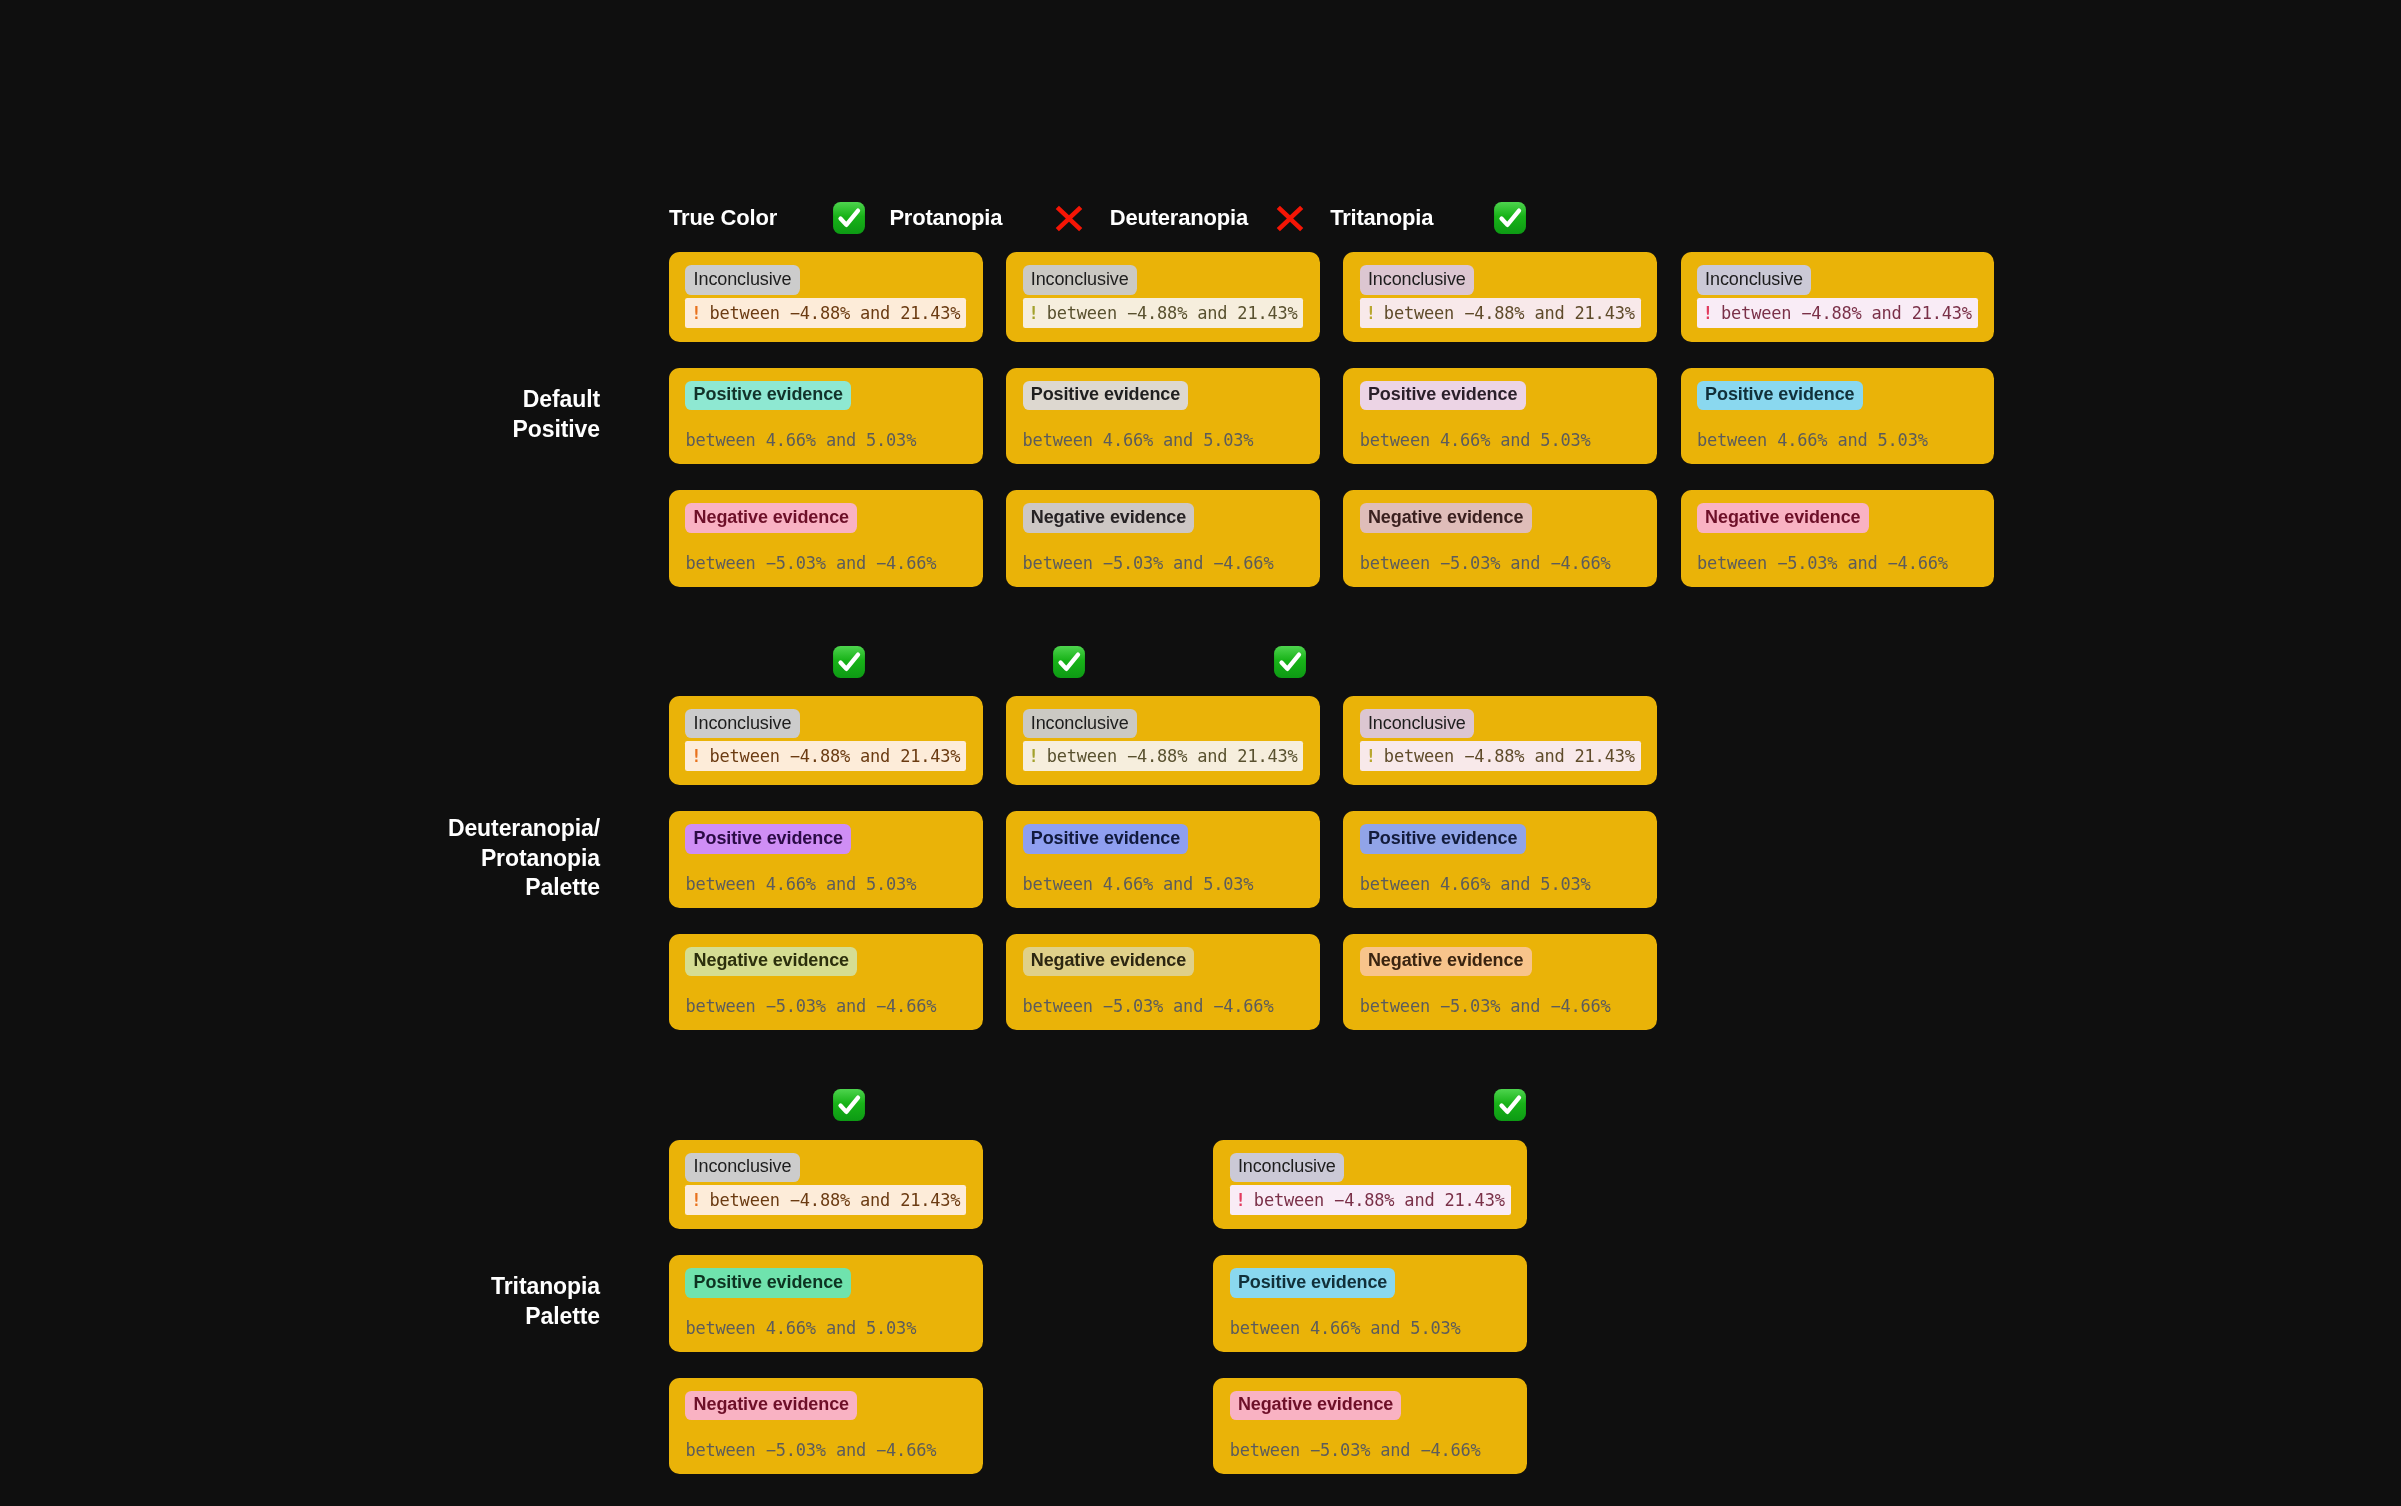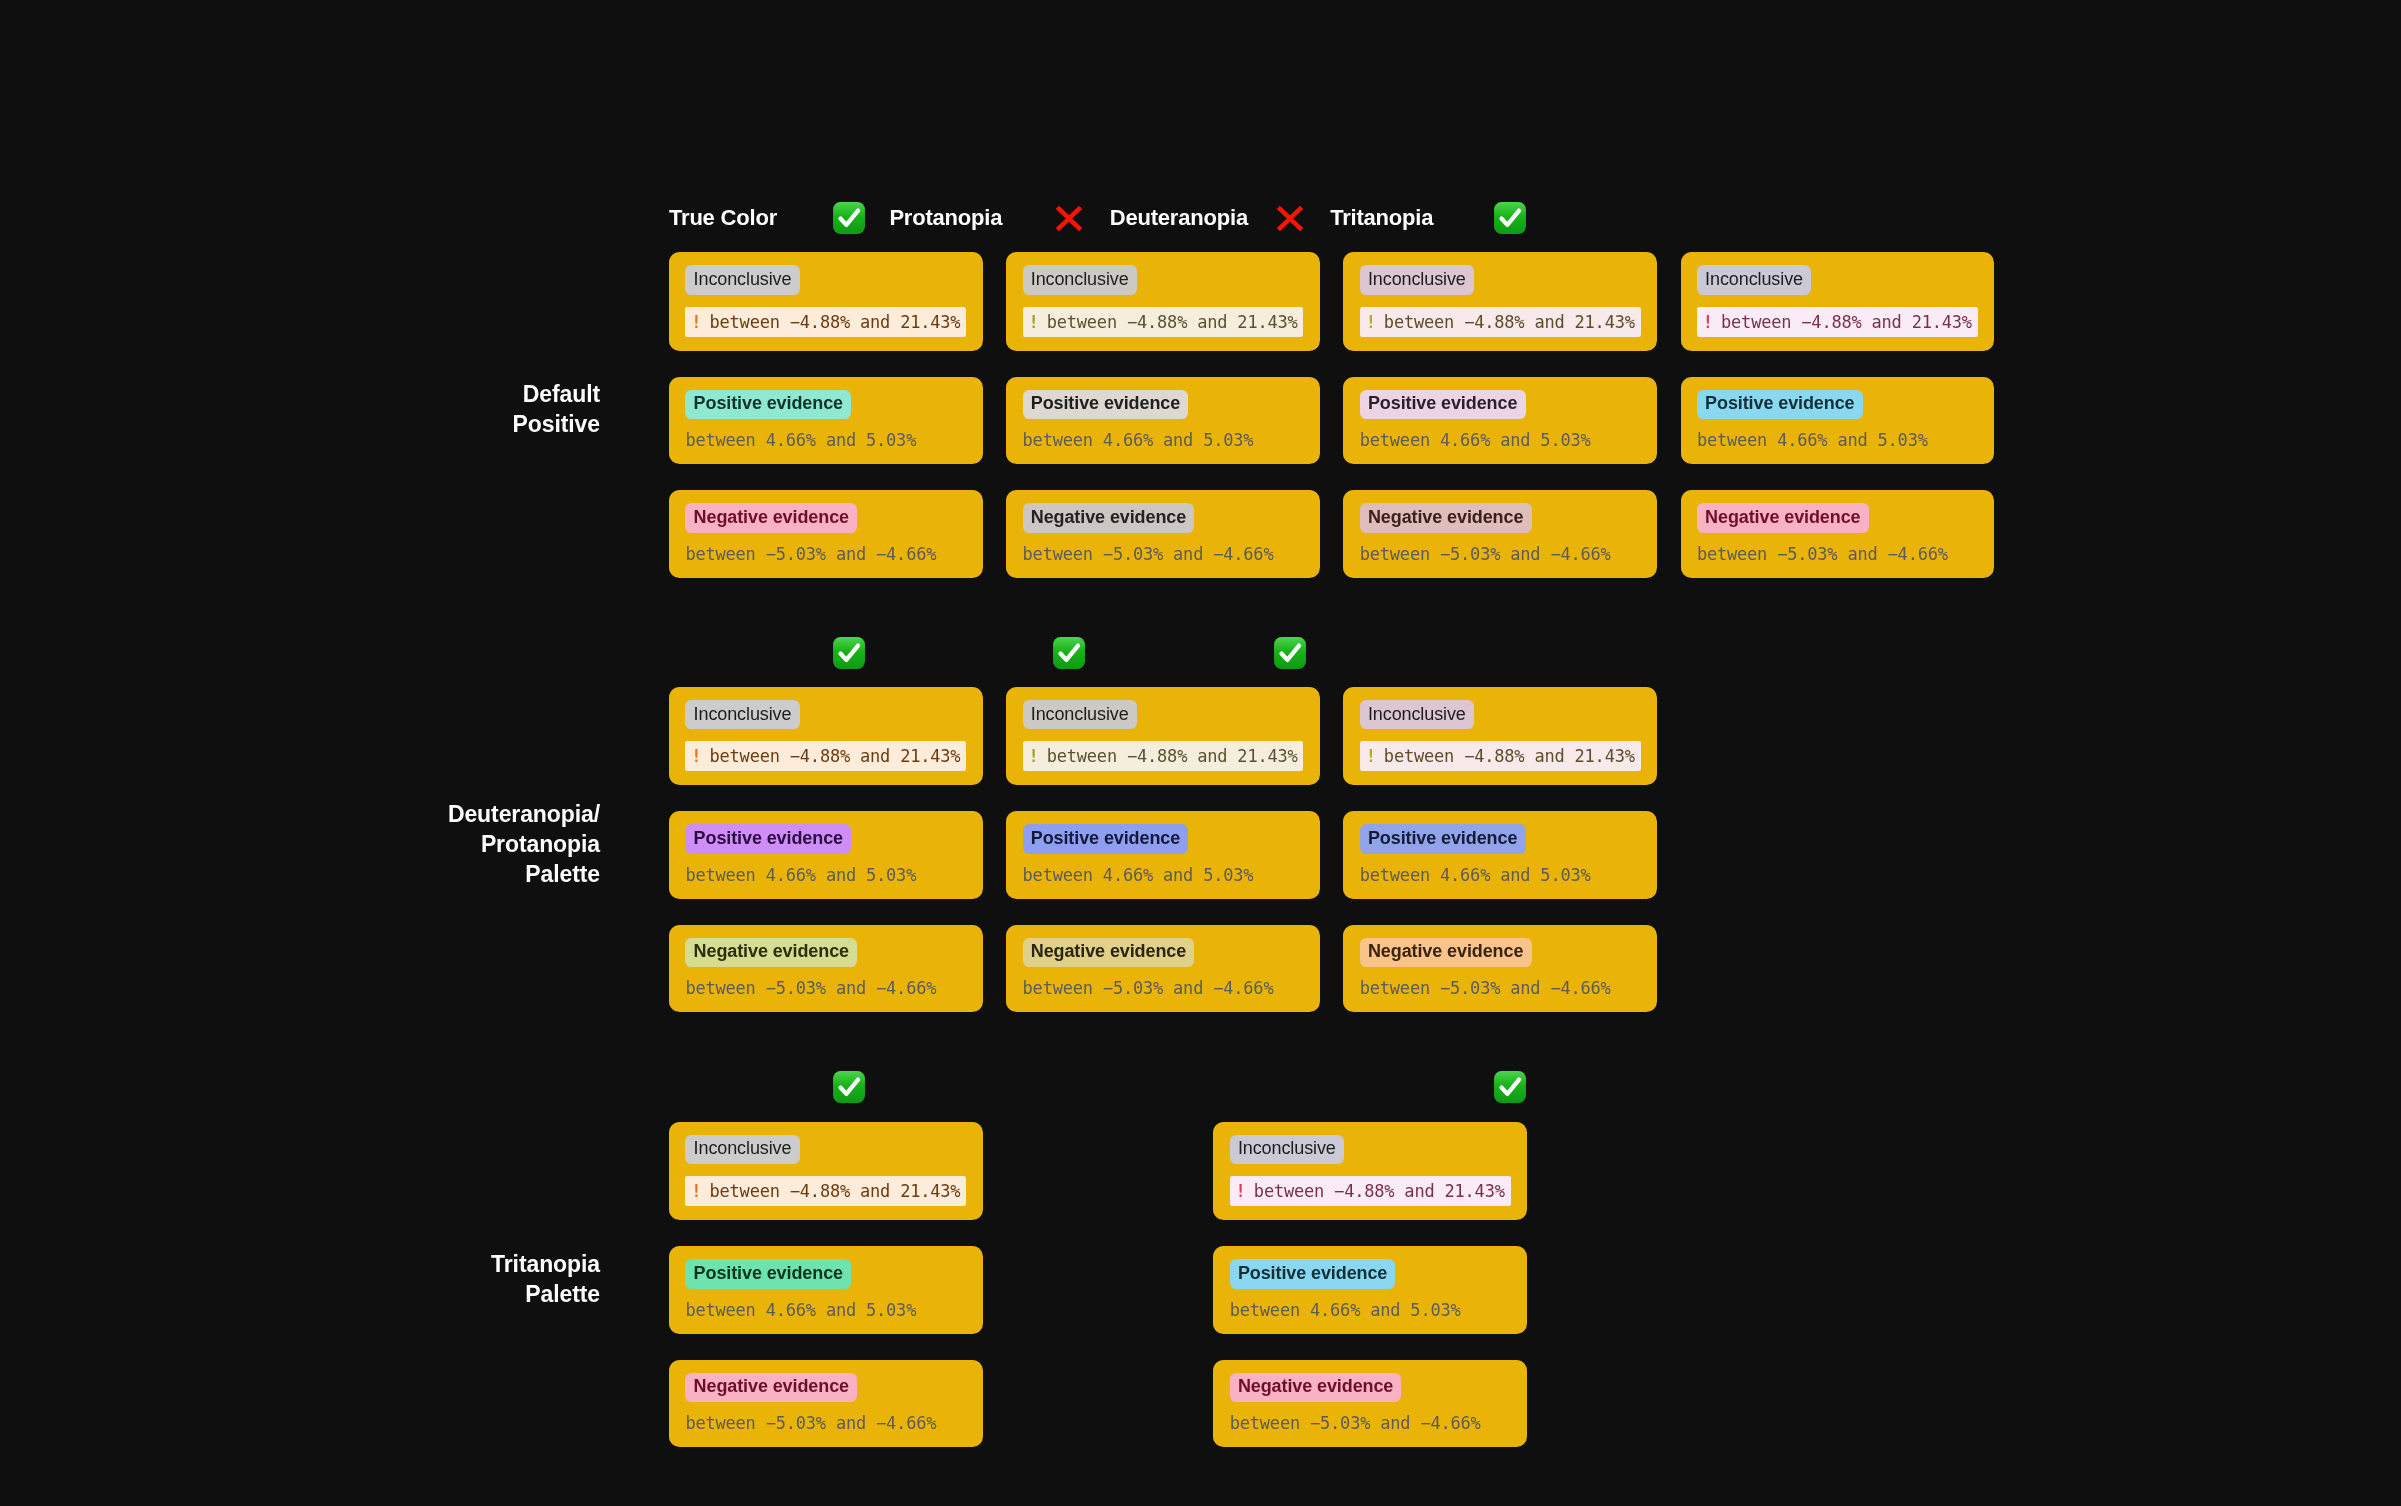--- a/index.html
+++ b/index.html
@@ -109,28 +109,28 @@
     line-height: 1.18;
     letter-spacing: -0.1px;
     white-space: nowrap;
   }
   .badge.bold { font-weight: 700; }
 
   .range {
     font-family: "DejaVu Sans Mono", "Liberation Mono", monospace;
     font-size: 17px;
     color: #5c5c5c;
-    margin-top: 11px;
+    margin-top: 20px;
     white-space: nowrap;
     letter-spacing: -0.2px;
   }
 
   .range.callout {
     display: block;
-    margin-top: 12px;
+    margin-top: 3px;
     padding: 4.7px 5.9px 5.3px 5.9px;
     border-radius: 2.3px;
     width: 100%;
     text-align: right;
   }
   .range.callout .bang { font-weight: 700; margin-right: 8.2px; }
 
   .row-gap-lg { height: 50px; }
 
   .rowblock { margin-bottom: 0; }

